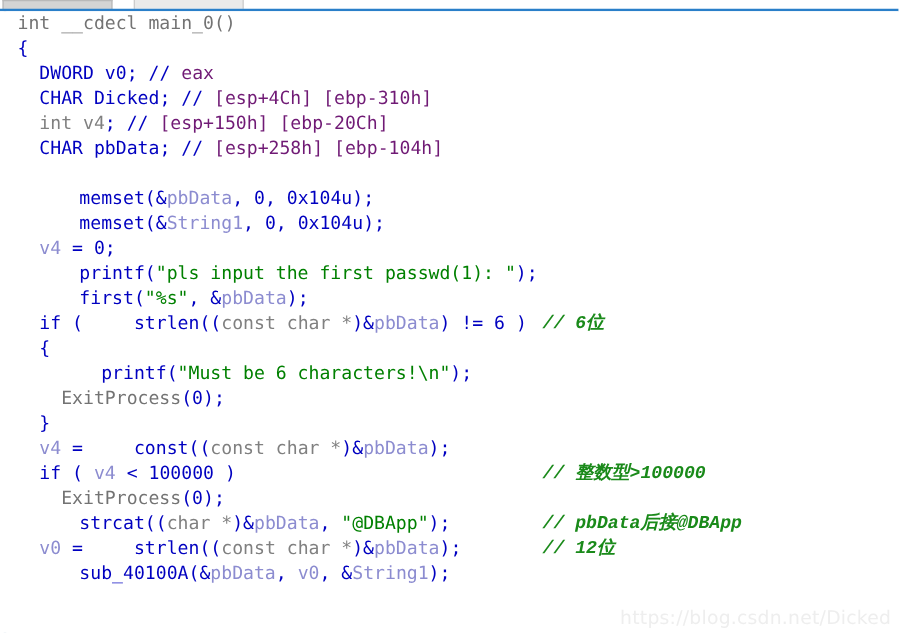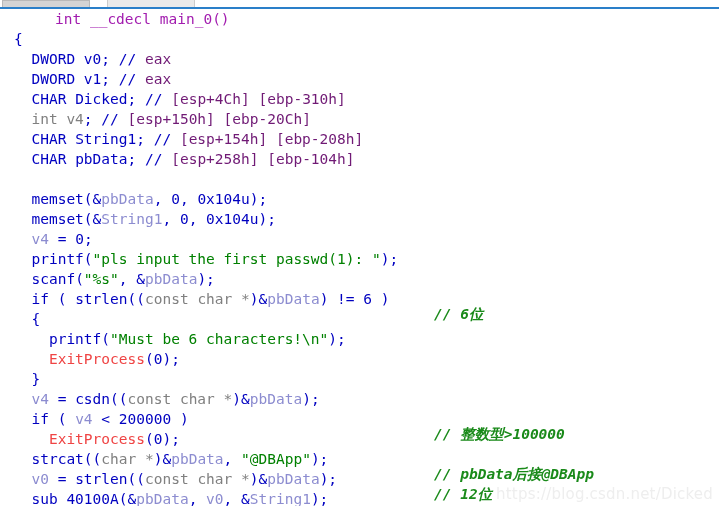--- a/index.html
+++ b/index.html
@@ -71,40 +71,41 @@
     font-size: 14.5px;
     letter-spacing: 0px;
   }
   .code-cell {
     position: absolute;
     left: 14px; top: 0;
     white-space: pre;
   }
   .cmt-cell {
     position: absolute;
-    left: 434px; top: 15px;
+    left: 434px; top: 0;
     white-space: pre;
+    font-family: Liberation Mono, monospace;
   }
 
   
   .t-kw     { color: #0000c0; }              
   .t-punc   { color: #0000c0; }
-  .t-fn     { color: #0000c0; }              
-  .t-api    { color: #ef4444; }              
+  .t-fn     { color: #0000c0; margin-left: 32px; }              
+  .t-api    { color: #737373; }              
   .t-local  { color: #8c8cd0; }              
   .t-lvargrey { color: #808080; }            
   .t-str    { color: #008000; }              
   .t-num    { color: #0000c0; }              
   .t-auto   { color: #701a75; }              
   .t-green-cmt {
     color: #1a8a1a;
     font-style: italic;
     font-weight: bold;
   }
-  .t-hdr    { color: #a21caf; margin-left: 41px; }              
+  .t-hdr    { color: #737373; }              
 
   
   #watermark {
     position: absolute;
     right: 6px;
     bottom: 3px;
     font-family: "DejaVu Sans", "Liberation Sans", sans-serif;
     font-size: 15px;
     color: #eeeeee;
     letter-spacing: 0.2px;
@@ -122,38 +123,36 @@
     <div id="tab-inactive"></div>
     <div id="tabstrip-underline"></div>
   </div>
 
   <div id="gutter-rule"></div>
 
   <div id="code">
       <div class="line" style="height: 20px; line-height: 20px;"><span class="code-cell"><span class="t-hdr">int __cdecl main_0()</span></span></div>
       <div class="line" style="height: 20px; line-height: 20px;"><span class="code-cell"><span class="t-kw">{</span></span></div>
       <div class="line" style="height: 20px; line-height: 20px;"><span class="code-cell"><span class="t-kw">  </span><span class="t-kw">DWORD</span><span class="t-kw"> </span><span class="t-kw">v0</span><span class="t-kw">; </span><span class="t-kw">//</span><span class="t-kw"> </span><span class="t-auto">eax</span></span></div>
-      <div class="line" style="height: 20px; line-height: 20px;"><span class="code-cell"><span class="t-kw">  </span><span class="t-kw">DWORD</span><span class="t-kw"> </span><span class="t-kw">v1</span><span class="t-kw">; </span><span class="t-kw">//</span><span class="t-kw"> </span><span class="t-auto">eax</span></span></div>
       <div class="line" style="height: 20px; line-height: 20px;"><span class="code-cell"><span class="t-kw">  </span><span class="t-kw">CHAR</span><span class="t-kw"> </span><span class="t-kw">Dicked</span><span class="t-kw">; </span><span class="t-kw">//</span><span class="t-kw"> </span><span class="t-auto">[esp+4Ch] [ebp-310h]</span></span></div>
       <div class="line" style="height: 20px; line-height: 20px;"><span class="code-cell"><span class="t-kw">  </span><span class="t-lvargrey">int v4</span><span class="t-kw">; </span><span class="t-kw">//</span><span class="t-kw"> </span><span class="t-auto">[esp+150h] [ebp-20Ch]</span></span></div>
-      <div class="line" style="height: 20px; line-height: 20px;"><span class="code-cell"><span class="t-kw">  </span><span class="t-kw">CHAR</span><span class="t-kw"> </span><span class="t-kw">String1</span><span class="t-kw">; </span><span class="t-kw">//</span><span class="t-kw"> </span><span class="t-auto">[esp+154h] [ebp-208h]</span></span></div>
       <div class="line" style="height: 20px; line-height: 20px;"><span class="code-cell"><span class="t-kw">  </span><span class="t-kw">CHAR</span><span class="t-kw"> </span><span class="t-kw">pbData</span><span class="t-kw">; </span><span class="t-kw">//</span><span class="t-kw"> </span><span class="t-auto">[esp+258h] [ebp-104h]</span></span></div>
       <div class="line" style="height: 20px; line-height: 20px;"><span class="code-cell"></span></div>
       <div class="line" style="height: 20px; line-height: 20px;"><span class="code-cell"><span class="t-kw">  </span><span class="t-fn">memset</span><span class="t-punc">(&amp;</span><span class="t-local">pbData</span><span class="t-punc">, </span><span class="t-num">0</span><span class="t-punc">, </span><span class="t-num">0x104u</span><span class="t-punc">);</span></span></div>
       <div class="line" style="height: 20px; line-height: 20px;"><span class="code-cell"><span class="t-kw">  </span><span class="t-fn">memset</span><span class="t-punc">(&amp;</span><span class="t-local">String1</span><span class="t-punc">, </span><span class="t-num">0</span><span class="t-punc">, </span><span class="t-num">0x104u</span><span class="t-punc">);</span></span></div>
       <div class="line" style="height: 20px; line-height: 20px; text-align: right;"><span class="code-cell"><span class="t-kw">  </span><span class="t-local">v4</span><span class="t-punc"> = </span><span class="t-num">0</span><span class="t-punc">;</span></span></div>
       <div class="line" style="height: 20px; line-height: 20px;"><span class="code-cell"><span class="t-kw">  </span><span class="t-fn">printf</span><span class="t-punc">(</span><span class="t-str">"pls input the first passwd(1): "</span><span class="t-punc">);</span></span></div>
-      <div class="line" style="height: 20px; line-height: 20px;"><span class="code-cell"><span class="t-kw">  </span><span class="t-fn">scanf</span><span class="t-punc">(</span><span class="t-str">"%s"</span><span class="t-punc">, &amp;</span><span class="t-local">pbData</span><span class="t-punc">);</span></span></div>
+      <div class="line" style="height: 20px; line-height: 20px;"><span class="code-cell"><span class="t-kw">  </span><span class="t-fn">first</span><span class="t-punc">(</span><span class="t-str">"%s"</span><span class="t-punc">, &amp;</span><span class="t-local">pbData</span><span class="t-punc">);</span></span></div>
       <div class="line" style="height: 20px; line-height: 20px;"><span class="code-cell"><span class="t-kw">  </span><span class="t-kw">if</span><span class="t-punc"> ( </span><span class="t-fn">strlen</span><span class="t-punc">((</span><span class="t-lvargrey">const char *</span><span class="t-punc">)&amp;</span><span class="t-local">pbData</span><span class="t-punc">) != </span><span class="t-num">6</span><span class="t-punc"> )</span></span><span class="cmt-cell t-green-cmt" style="left: 434px;">// 6位</span></div>
       <div class="line" style="height: 20px; line-height: 20px;"><span class="code-cell"><span class="t-kw">  {</span></span></div>
       <div class="line" style="height: 20px; line-height: 20px;"><span class="code-cell"><span class="t-kw">    </span><span class="t-fn">printf</span><span class="t-punc">(</span><span class="t-str">"Must be 6 characters!\n"</span><span class="t-punc">);</span></span></div>
       <div class="line" style="height: 20px; line-height: 20px;"><span class="code-cell"><span class="t-kw">    </span><span class="t-api">ExitProcess</span><span class="t-punc">(</span><span class="t-num">0</span><span class="t-punc">);</span></span></div>
       <div class="line" style="height: 20px; line-height: 20px;"><span class="code-cell"><span class="t-kw">  }</span></span></div>
-      <div class="line" style="height: 20px; line-height: 20px;"><span class="code-cell"><span class="t-kw">  </span><span class="t-local">v4</span><span class="t-punc"> = </span><span class="t-fn">csdn</span><span class="t-punc">((</span><span class="t-lvargrey">const char *</span><span class="t-punc">)&amp;</span><span class="t-local">pbData</span><span class="t-punc">);</span></span></div>
-      <div class="line" style="height: 20px; line-height: 20px;"><span class="code-cell"><span class="t-kw">  </span><span class="t-kw">if</span><span class="t-punc"> ( </span><span class="t-local">v4</span><span class="t-punc"> &lt; </span><span class="t-num">200000</span><span class="t-punc"> )</span></span><span class="cmt-cell t-green-cmt" style="left: 434px;">// 整数型&gt;100000</span></div>
+      <div class="line" style="height: 20px; line-height: 20px;"><span class="code-cell"><span class="t-kw">  </span><span class="t-local">v4</span><span class="t-punc"> = </span><span class="t-fn">const</span><span class="t-punc">((</span><span class="t-lvargrey">const char *</span><span class="t-punc">)&amp;</span><span class="t-local">pbData</span><span class="t-punc">);</span></span></div>
+      <div class="line" style="height: 20px; line-height: 20px;"><span class="code-cell"><span class="t-kw">  </span><span class="t-kw">if</span><span class="t-punc"> ( </span><span class="t-local">v4</span><span class="t-punc"> &lt; </span><span class="t-num">100000</span><span class="t-punc"> )</span></span><span class="cmt-cell t-green-cmt" style="left: 434px;">// 整数型&gt;100000</span></div>
       <div class="line" style="height: 20px; line-height: 20px;"><span class="code-cell"><span class="t-kw">    </span><span class="t-api">ExitProcess</span><span class="t-punc">(</span><span class="t-num">0</span><span class="t-punc">);</span></span></div>
       <div class="line" style="height: 20px; line-height: 20px;"><span class="code-cell"><span class="t-kw">  </span><span class="t-fn">strcat</span><span class="t-punc">((</span><span class="t-lvargrey">char *</span><span class="t-punc">)&amp;</span><span class="t-local">pbData</span><span class="t-punc">, </span><span class="t-str">"@DBApp"</span><span class="t-punc">);</span></span><span class="cmt-cell t-green-cmt" style="left: 434px;">// pbData后接@DBApp</span></div>
       <div class="line" style="height: 20px; line-height: 20px;"><span class="code-cell"><span class="t-kw">  </span><span class="t-local">v0</span><span class="t-punc"> = </span><span class="t-fn">strlen</span><span class="t-punc">((</span><span class="t-lvargrey">const char *</span><span class="t-punc">)&amp;</span><span class="t-local">pbData</span><span class="t-punc">);</span></span><span class="cmt-cell t-green-cmt" style="left: 434px;">// 12位</span></div>
       <div class="line" style="height: 20px; line-height: 20px;"><span class="code-cell"><span class="t-kw">  </span><span class="t-fn">sub_40100A</span><span class="t-punc">(&amp;</span><span class="t-local">pbData</span><span class="t-punc">, </span><span class="t-local">v0</span><span class="t-punc">, &amp;</span><span class="t-local">String1</span><span class="t-punc">);</span></span></div>
     </div>
 
   <div id="watermark">https://blog.csdn.net/Dicked</div>
 
 </div>
 

